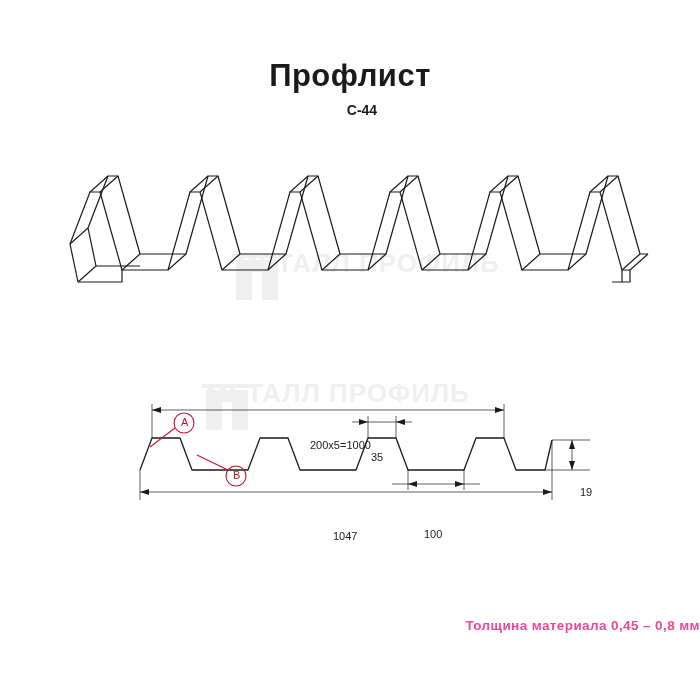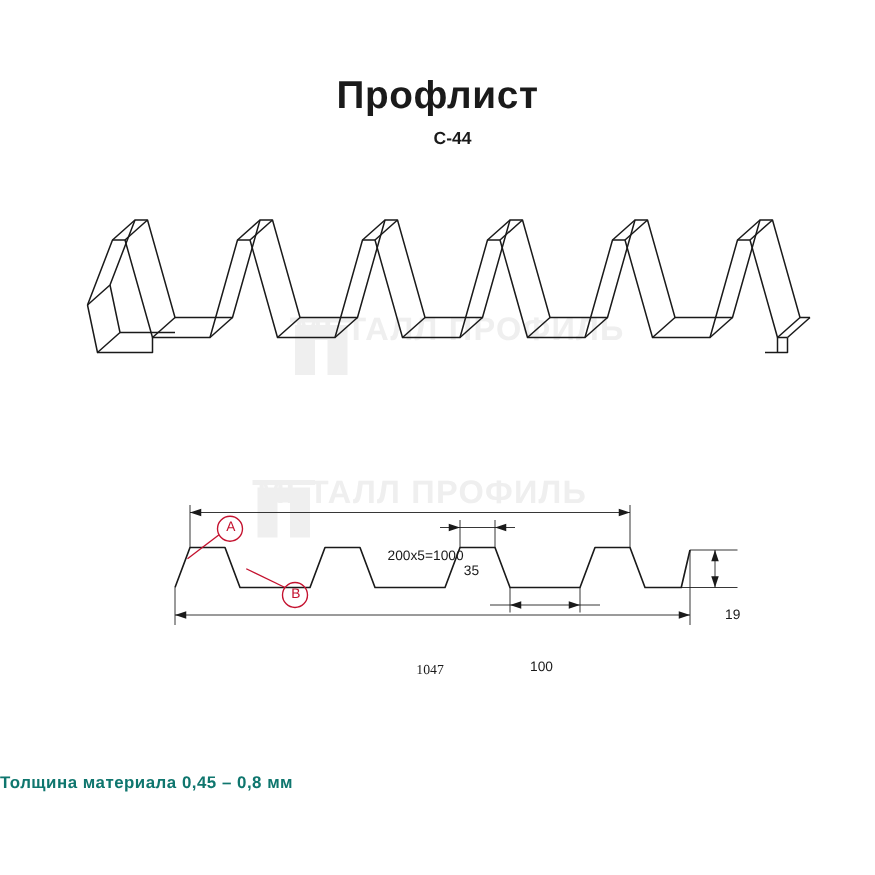--- a/index.html
+++ b/index.html
@@ -41,25 +41,25 @@
     font-size: 14px;
     font-weight: bold;
     color: #1a1a1a;
     margin-left: 12px;
   }
   .footer-note {
     position: absolute;
     top: 618px;
     left: 0;
     width: 700px;
-    text-align: left;
+    text-align: right;
     font-size: 13.5px;
     font-weight: bold;
     letter-spacing: 0.4px;
-    color: #0f766e;
+    color: #ec4899;
   }
   .svg-layer {
     position: absolute;
     top: 0;
     left: 0;
   }
   .wm {
     position: absolute;
     font-family: "Liberation Sans", sans-serif;
     font-weight: bold;
@@ -271,21 +271,21 @@
       <circle cx="184" cy="423" r="10"></circle>
       <path d="M175 428 L150 447"></path>
       <circle cx="236" cy="476" r="10"></circle>
       <path d="M228 470 L197 455"></path>
     </g>
   </svg>
 
   <div class="dim-label" style="top:395px; left:310px;">200x5=1000</div>
   <div class="dim-label" style="top:407px; left:371px;text-align:center;">35</div>
   <div class="dim-label" style="top:484px; left:424px;">100</div>
-  <div class="dim-label" style="top:486px; left:333px;font-family:Liberation Serif, serif;">1047</div>
+  <div class="dim-label" style="top:486px; left:333px;">1047</div>
   <div class="dim-label" style="top:442px; left:580px;">19</div>
 
   <div class="callout-label" style="top:416px; left:181px;">A</div>
   <div class="callout-label" style="top:469px; left:233px;">B</div>
 
   <div class="footer-note">Толщина материала 0,45 – 0,8 мм</div>
 
 </div>
 
 </body></html>

